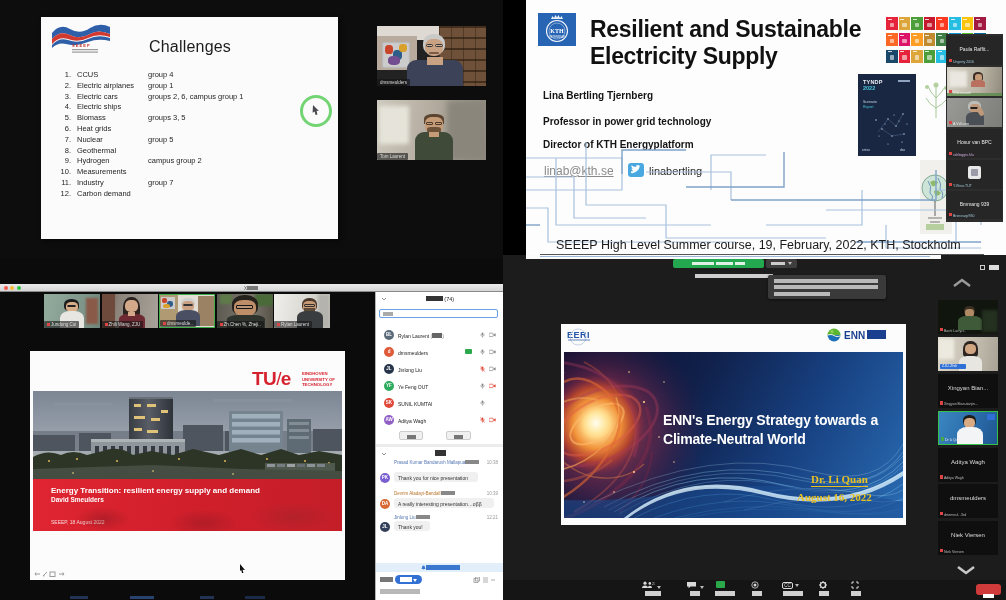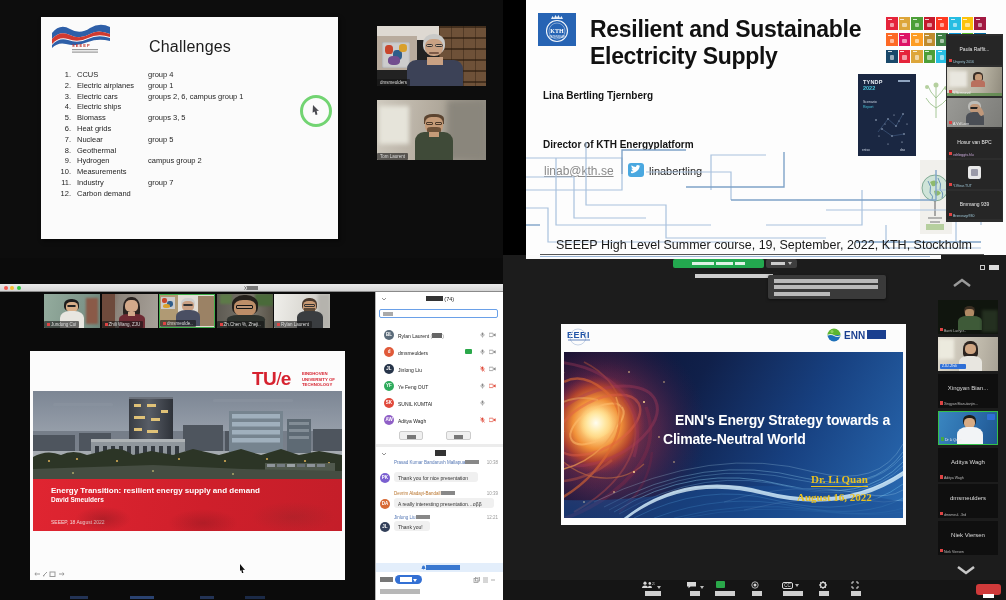--- a/index.html
+++ b/index.html
@@ -185,20 +185,21 @@
         <svg width="38" height="33">
           <path d="M13 6 L14.5 3 L16 5 L17.5 2 L19 4.5 L20.5 2 L22 5 L23.5 3 L25 6 Z" fill="#fff" opacity=".9"></path>
           <circle cx="19" cy="18" r="10.5" fill="none" stroke="#fff" stroke-width="1.1" opacity=".95"></circle>
           <circle cx="19" cy="18" r="8" fill="none" stroke="#fff" stroke-width=".6" opacity=".7"></circle>
           <text x="19" y="20" text-anchor="middle" font-size="6" font-weight="bold" fill="#fff" font-family="Liberation Serif">KTH</text>
           <text x="19" y="25" text-anchor="middle" font-size="2.6" fill="#fff" font-family="Liberation Sans">VETENSKAP</text>
         </svg>
       </div>
       <div id="s2title" class="abs">Resilient and Sustainable<br>Electricity Supply</div>
       <div class="s2sub abs" style="left:17px;top:90px;">Lina Bertling Tjernberg</div>
+      <div class="s2sub abs" style="left:17px;top:116px;">Professor in power grid technology</div>
       <div class="s2sub abs" style="left:17px;top:139px;">Director of KTH Energyplatform</div>
       <div class="abs" style="left:18px;top:164px;font-size:12px;color:#8a8a8a;text-decoration:underline;">linab@kth.se</div>
       <div class="abs" style="left:102px;top:163px;width:16px;height:14px;background:#4aa8e0;border-radius:3px;">
         <svg width="16" height="14">
             <path d="M3 10 Q5.5 10.5 7.5 9 Q11.5 6.5 11.5 3.5 L12.5 2.5 L11.3 2.8 Q10.8 2 9.8 2 Q8 2 8 4 Q5 4 3.5 2.2 Q2.8 4.5 4.8 5.8 Q4 5.8 3.4 5.5 Q3.6 7.5 5.6 8 Q4.5 8.6 3 8.3 Z" fill="#fff"></path>
           </svg></div>
       <div class="abs" style="left:123px;top:165px;font-size:11px;color:#222;">linabertling</div>
       <div id="sdg" class="abs" style="left:360px;top:17px;width:120px;height:49px;">
           <div style="position: absolute; width: 11.5px; height: 13px; left: 0px; top: 0px; background: rgb(229, 36, 59);">
             <span style="display:block;width:4px;height:1px;background:rgba(255,255,255,.8);margin:1.5px 0 0 1.5px;"></span>
@@ -357,21 +358,21 @@
           <path d="M410 60 L455 60 L455 95"></path>
         </g>
         <g fill="none" stroke="#7fa3c8" stroke-width="1.4">
           <path d="M96 44 L96 20 L160 20"></path>
           <path d="M160 57 L258 57 L258 22"></path>
           <path d="M205 70 L410 70 L410 40"></path>
           <path d="M0 95 L14 95"></path>
           <path d="M330 112 L455 112"></path>
         </g>
       </svg>
-      <div class="abs" style="left:30px;top:238px;font-size:12.5px;color:#1a1a1a;">SEEEP High Level Summer course, 19, September, 2022, KTH, Stockholm</div>
+      <div class="abs" style="left:30px;top:238px;font-size:12.5px;color:#1a1a1a;">SEEEP High Level Summer course, 19, February, 2022, KTH, Stockholm</div>
       <div class="abs" style="left:14px;top:254px;width:444px;border-top:1px solid #555;"></div>
       <div id="panel2" class="abs">
         <div class="p2tile" style="top:2px;">
           <div class="p2txt">Paula Raffit...</div>
           <div class="p2lab"><span class="redmic"></span><span style="color:#9fc8d8;">Ungrety 2016</span></div>
         </div>
         <div class="p2tile" style="top:33px;background:linear-gradient(100deg,#d8d4c8,#b9b4a4 60%,#8f8a7c);">
           <div class="abs" style="left:2px;top:4px;width:18px;height:16px;background:#e9e7df;filter:blur(1.5px);"></div>
           <div class="abs" style="left:24px;top:5px;width:14px;height:14px;">
             <div class="abs" style="left:2px;top:0;width:10px;height:9px;background:#3a2e26;border-radius:45% 45% 30% 30%;"></div>
@@ -826,21 +827,21 @@
             <path d="M30 150 Q150 92 250 120 Q315 136 339 92" stroke="#b8e6f8" opacity=".35"></path>
             <path d="M120 166 Q190 152 260 160 Q310 165 339 160" stroke="#3f88c0" opacity=".5"></path>
             <path d="M45 158 Q135 105 235 128 Q305 143 339 104" stroke="#90ccee" opacity=".4"></path>
             <path d="M55 162 Q140 112 230 136 Q300 152 339 114" stroke="#7ab8e4" opacity=".45"></path>
             <path d="M160 150 Q230 128 300 142 Q325 147 339 138" stroke="#a8d8f0" opacity=".4"></path>
             <path d="M180 158 Q250 140 320 150 L339 148" stroke="#c8e8f8" opacity=".35"></path>
           </g>
           <path d="M0 148 Q60 150 120 140 Q210 124 339 150 L339 166 L0 166 Z" fill="#1b4f94" opacity=".55"></path>
           <path d="M60 166 Q120 118 200 139 Q280 159 339 119 L339 124 Q280 163 200 143 Q122 123 64 166 Z" fill="#d8f0fc" opacity=".8"></path>
         </svg>
-        <div class="abs" style="left:99px;top:60px;font-size:14px;font-weight:bold;color:#fff;letter-spacing:-.2px;margin-left:12px;">ENN's Energy Strategy towards a</div>
+        <div class="abs" style="left:99px;top:60px;font-size:14px;font-weight:bold;color:#fff;letter-spacing:-.2px;">ENN's Energy Strategy towards a</div>
         <div class="abs" style="left:99px;top:79px;font-size:14px;font-weight:bold;color:#fff;letter-spacing:-.2px;">Climate-Neutral World</div>
         <div class="abs" style="left:247px;top:121px;font-size:11px;font-weight:bold;color:#e8c020;border-bottom:1px solid #e8c020;padding-bottom:.5px;font-family:'Liberation Serif',serif;">Dr. Li Quan</div>
         <div class="abs" style="left:233px;top:139px;font-size:11px;font-weight:bold;color:#e8c020;font-family:'Liberation Serif',serif;">August 16, 2022</div>
       </div>
     </div>
     <div id="strip4">
       <div class="t4" style="top:45.3px;background:#10150e;">
         <div class="abs" style="left:20px;top:6px;width:24px;height:30px;">
           <div class="abs" style="left:6px;top:0;width:11px;height:10px;background:#3a2e22;border-radius:45%;"></div>
           <div class="abs" style="left:7px;top:2.5px;width:9px;height:8px;background:#b08a64;border-radius:40%;"></div>

